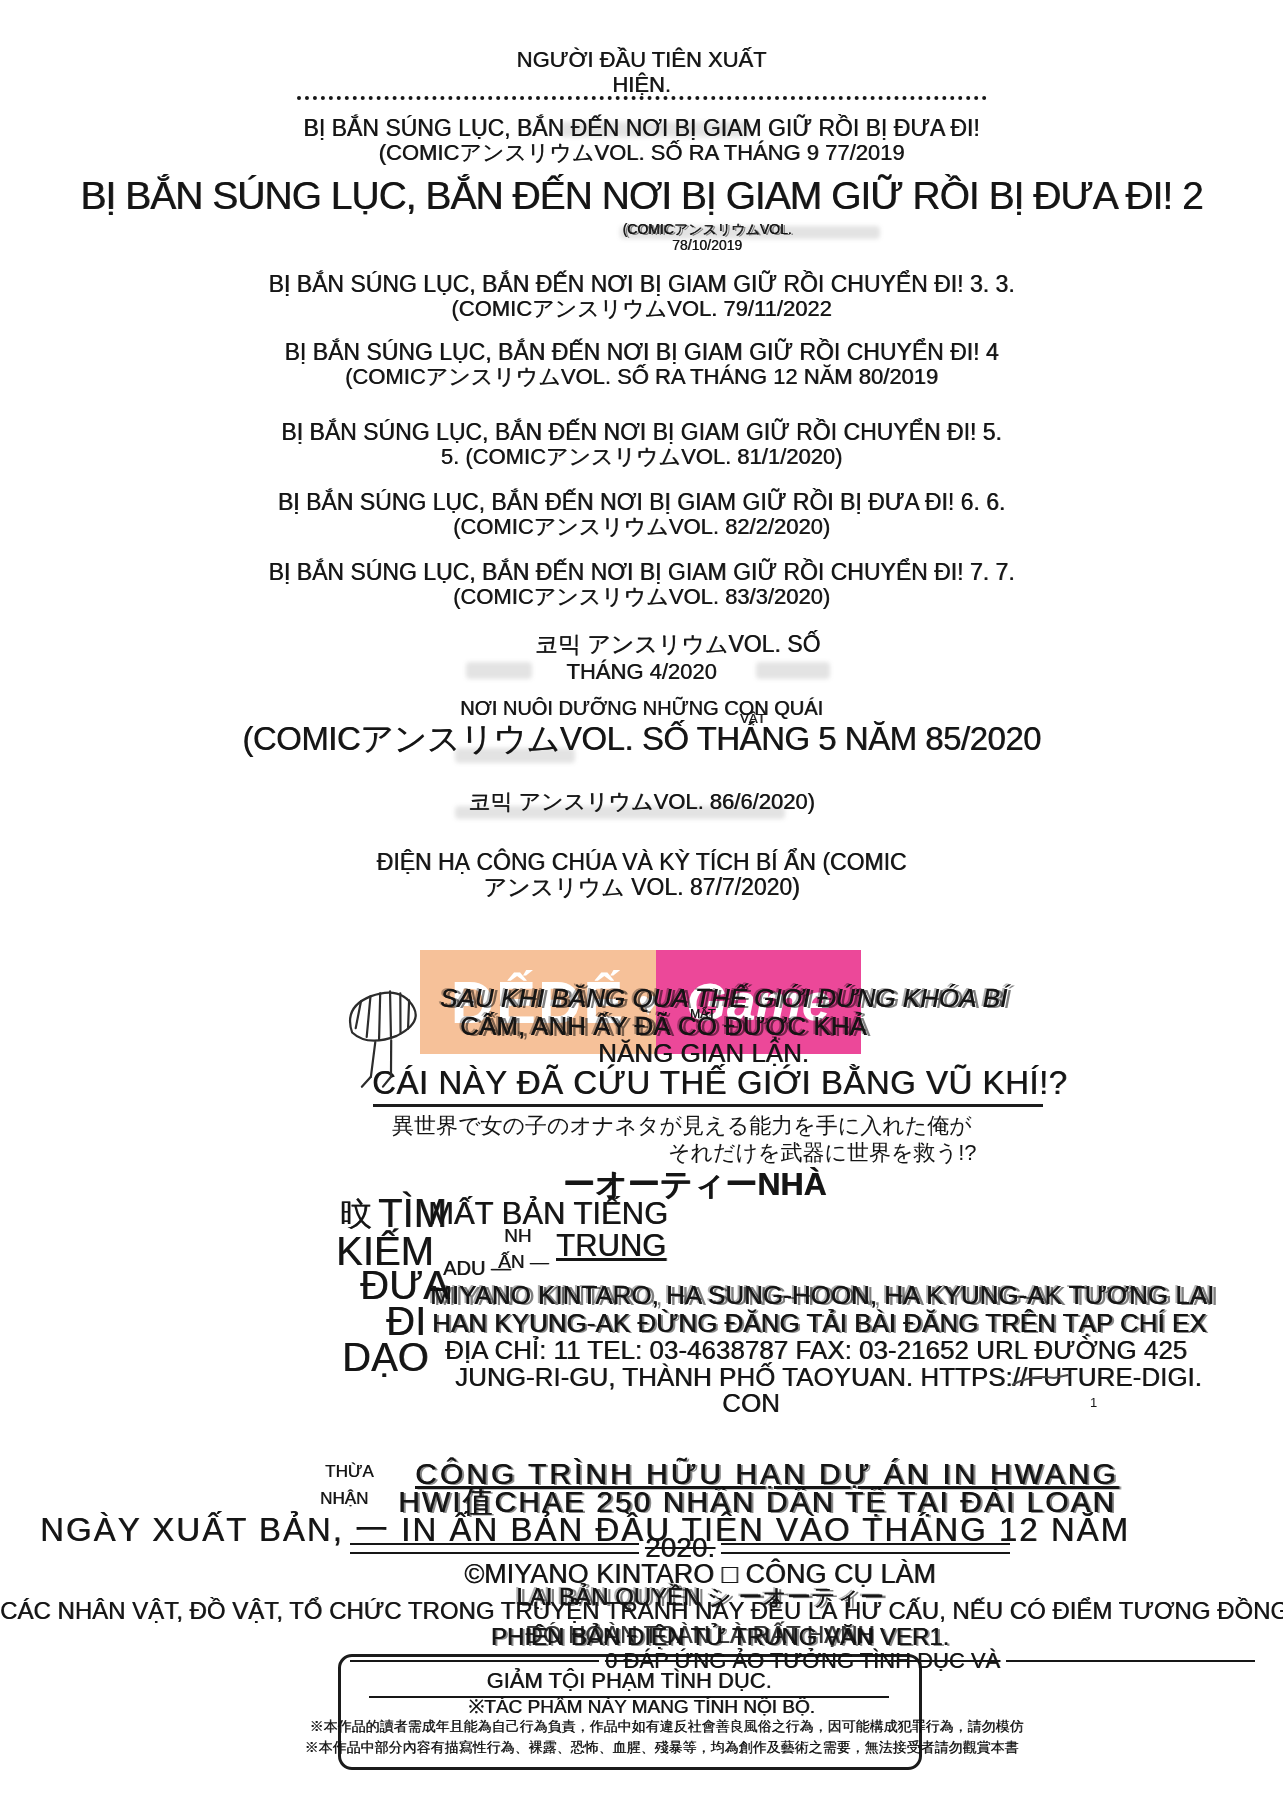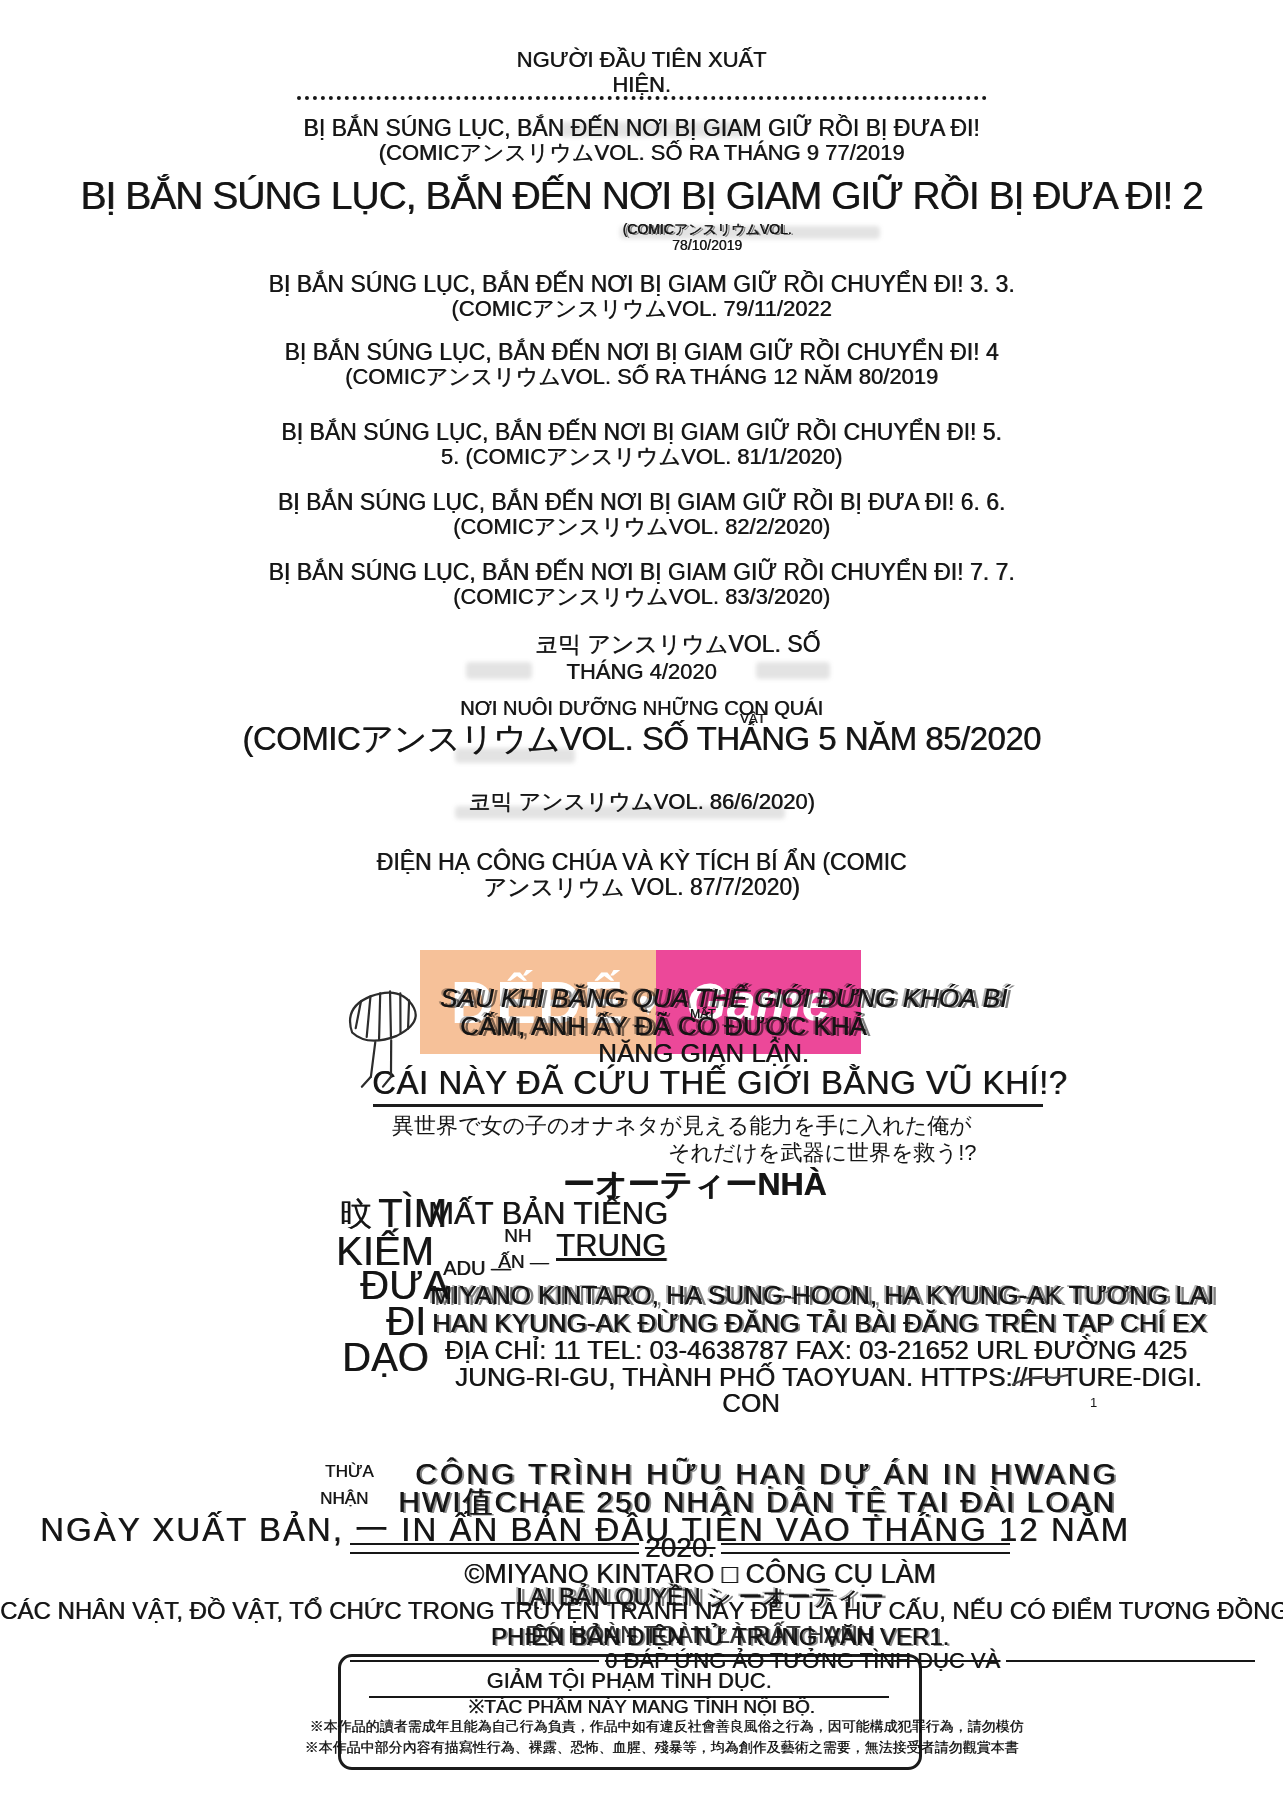--- a/index.html
+++ b/index.html
@@ -132,21 +132,21 @@
   <div class="abs ink" style="left:455px;top:1364px;font-size:26px;">JUNG-RI-GU, THÀNH PHỐ TAOYUAN. HTTPS://FUTURE-DIGI.</div>
   <div class="abs ink" style="left:722px;top:1390px;font-size:26px;">CON</div>
   <div class="abs" style="left:1090px;top:1396px;font-size:13px;">1</div>
   <div class="abs" style="left:1010px;top:1372px;">
     <svg width="60" height="16" viewBox="0 0 60 16">
         <path d="M2,13 Q22,2 44,6 L58,3" stroke="#4a4a4a" stroke-width="2" fill="none"></path>
       </svg>
   </div>
 
   <div class="abs ink" style="left:325px;top:1463px;font-size:17px;">THỪA</div>
-  <div class="abs ink dbl" style="left:415px;top:1458px;font-size:30px;letter-spacing:3px;">CÔNG TRÌNH HỮU HẠN DỰ ÁN IN HWANG</div>
+  <div class="abs ink dbl" style="left:415px;top:1458px;font-size:30px;letter-spacing:3px;text-decoration:underline;">CÔNG TRÌNH HỮU HẠN DỰ ÁN IN HWANG</div>
   <div class="abs ink" style="left:320px;top:1490px;font-size:17px;">NHẬN</div>
   <div class="abs ink dbl" style="left:398px;top:1486px;font-size:30px;letter-spacing:2px;">HWI值CHAE 250 NHÂN DÂN TỆ TẠI ĐÀI LOAN</div>
   <div class="abs ink" style="left:0px;top:1513px;width:1170px;text-align:center;font-size:33px;letter-spacing:2px;">NGÀY XUẤT BẢN, 一 IN ẤN BẢN ĐẦU TIÊN VÀO THÁNG 12 NĂM</div>
 
   <div class="flexline" style="left:350px;top:1532px;width:660px;">
     <div class="side2"></div>
     <span class="txt ink strike-through" style="font-size:28px;">2020.</span>
     <div class="side2"></div>
   </div>
 

